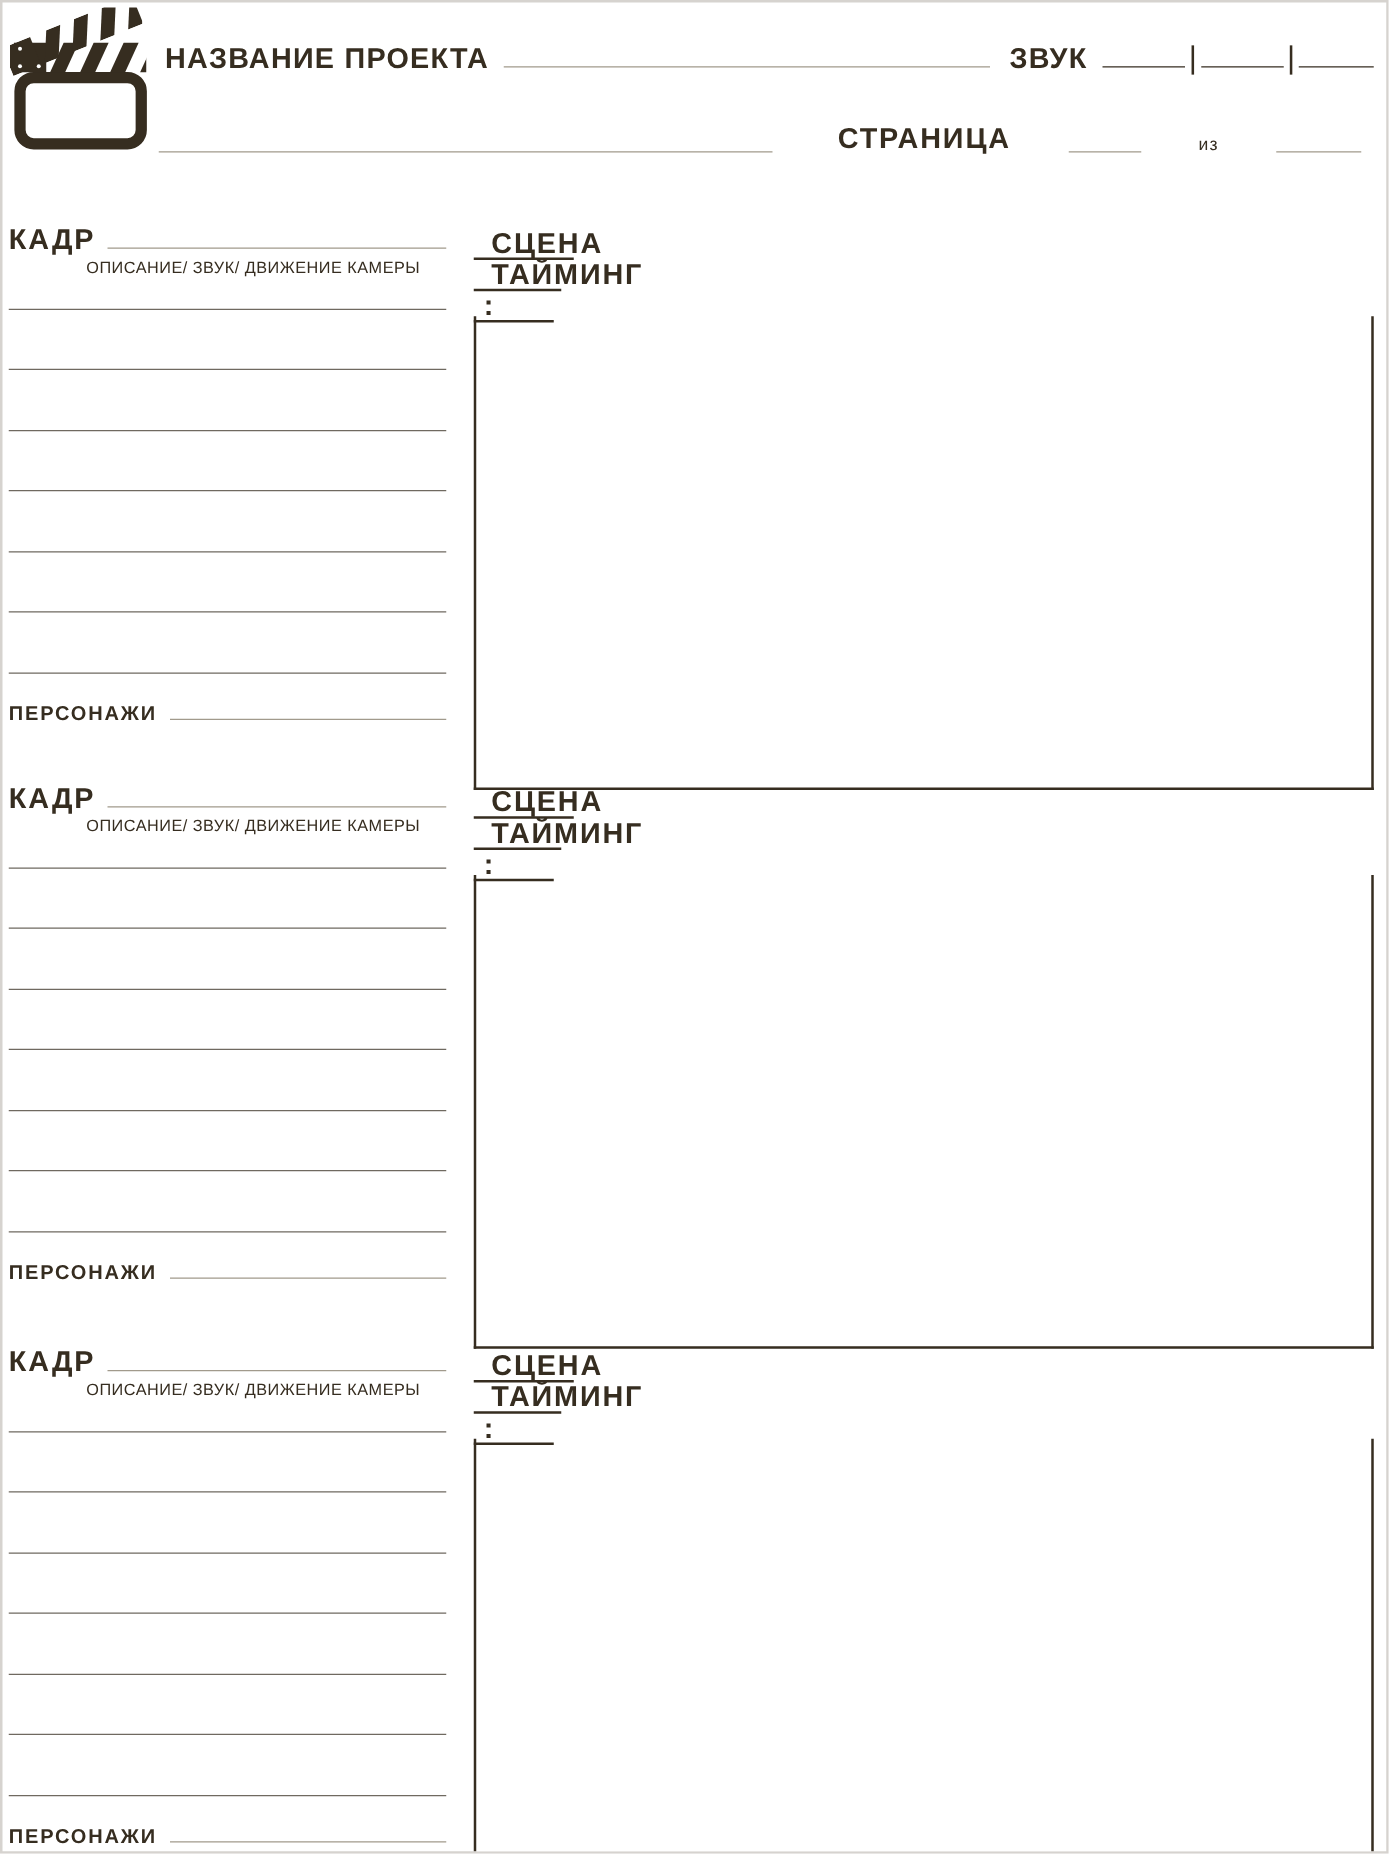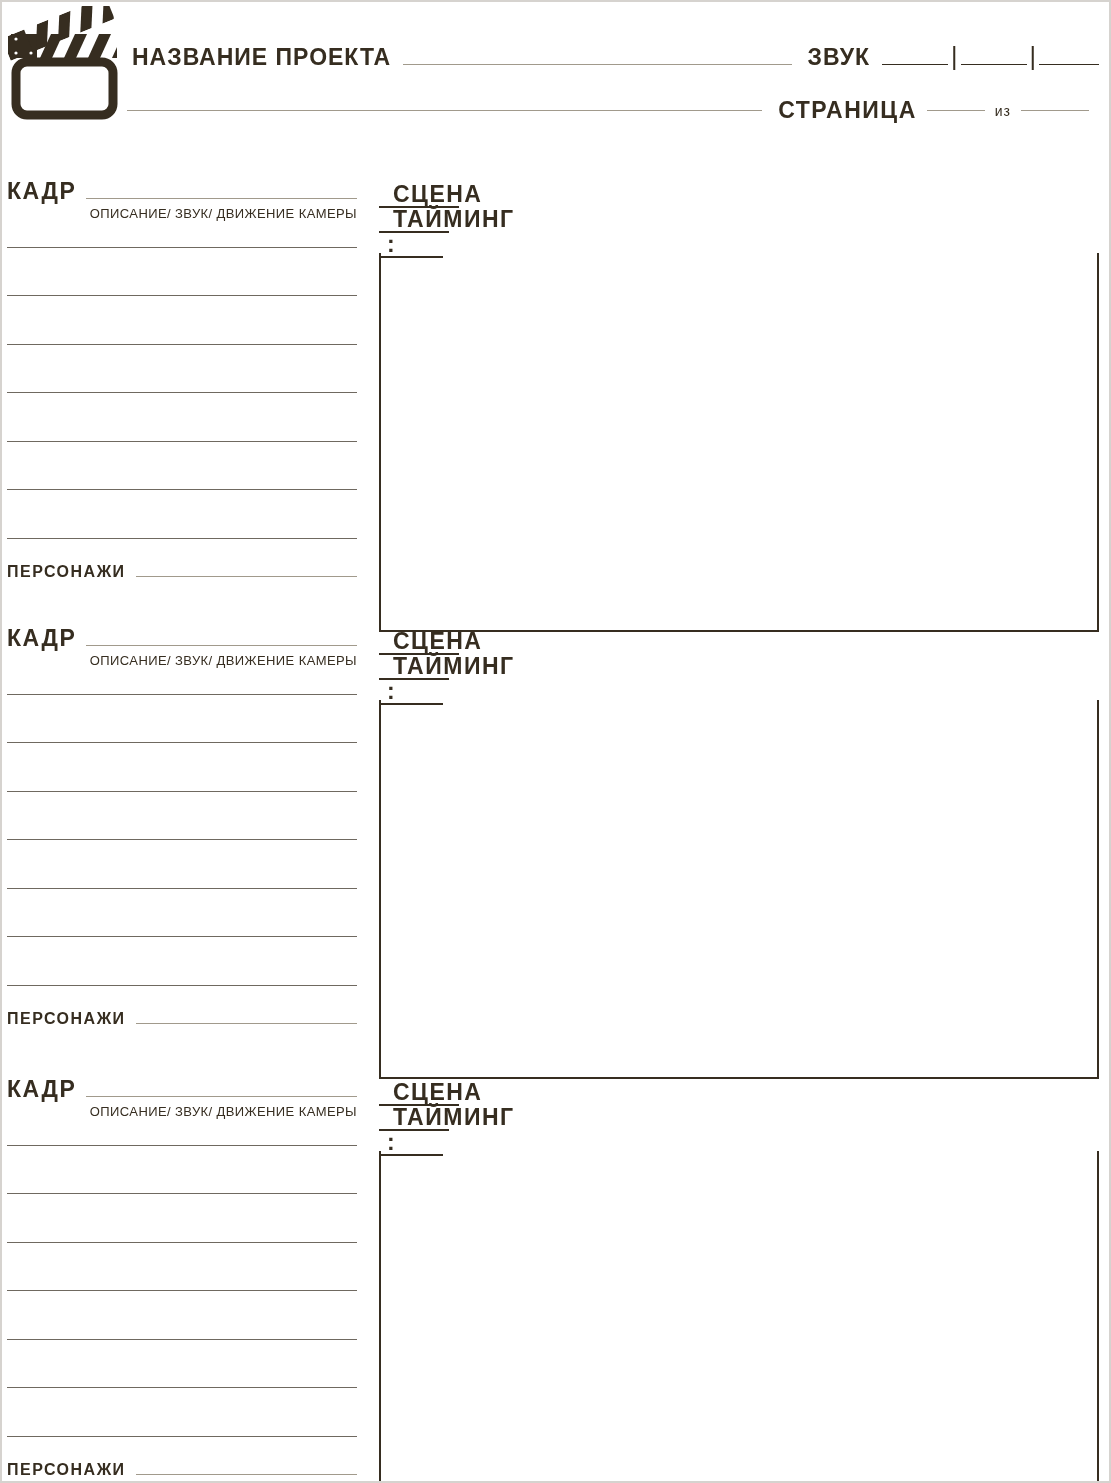--- a/index.html
+++ b/index.html
@@ -10,37 +10,37 @@
   }
   .lbl{font-weight:bold;letter-spacing:1.5px;line-height:1;white-space:nowrap;}
   
   .fill{flex:1 1 auto;height:0;border-bottom:1.6px solid #362d20;}
   .fill.light{border-bottom-color:#a19a8c;}
   .seg{height:0;border-bottom:2.2px solid #362d20;}
   .seg.grow{flex:1 1 auto;}
   .w80{width:80px;} .w70{width:70px;} .w64{width:64px;}
   
   .clapper{position:absolute;left:6px;top:4px;width:113px;height:118px;}
-  .title-row{position:absolute;left:130px;right:10px;top:42px;display:flex;align-items:baseline;font-size:23px;}
+  .title-row{position:absolute;left:130px;right:10px;top:32px;display:flex;align-items:baseline;font-size:23px;}
   .title-row .lbl{letter-spacing:1px;}
   .title-row .fill{margin:0 14px 0 12px;}
   .date-label{margin-left:2px;}
   .dfield{width:66px;border-bottom:1.8px solid #362d20;height:0;}
   .dsep{font-size:25px;font-weight:normal;padding:0 3px;line-height:1;}
-  .page-row{position:absolute;left:125px;right:10px;top:97px;display:flex;align-items:center;font-size:23px;}
+  .page-row{position:absolute;left:125px;right:10px;top:97px;display:flex;align-items:flex-end;font-size:23px;gap:36px;}
   .page-row .fill{margin-right:16px;}
   .pfield{width:58px;margin:0 10px;border-bottom:1.6px solid #a19a8c;height:0;}
   .pfield.last{width:68px;flex:0 0 auto;}
   .of-label{font-size:14px;font-weight:normal;letter-spacing:1px;}
   
   .section{position:absolute;left:0;right:0;height:414px;}
   .section:nth-of-type(1){top:172px;}
   .section:nth-of-type(2){top:619px;}
   .section:nth-of-type(3){top:1070px;}
-  .left{position:absolute;left:5px;top:6px;width:350px;height:406px;text-align:right;}
+  .left{position:absolute;left:5px;top:6px;width:350px;height:406px;}
   .kadr-row{display:flex;align-items:baseline;font-size:23px;}
   .kadr-row .fill{margin-left:10px;}
   .desc{margin:3px 0 0 62px;font-size:13px;letter-spacing:0.4px;white-space:nowrap;}
   .rules{position:absolute;left:0;right:0;top:19px;}
   .rule{height:47.5px;border-bottom:1.6px solid #6f6960;}
   .chars-row{position:absolute;left:0;right:0;top:384px;display:flex;align-items:baseline;font-size:16px;}
   .chars-row .fill{margin-left:10px;}
   
   .right{position:absolute;left:377px;right:10px;top:7px;}
   .board-header{display:flex;align-items:baseline;font-size:23px;line-height:1;flex-direction:column;}

